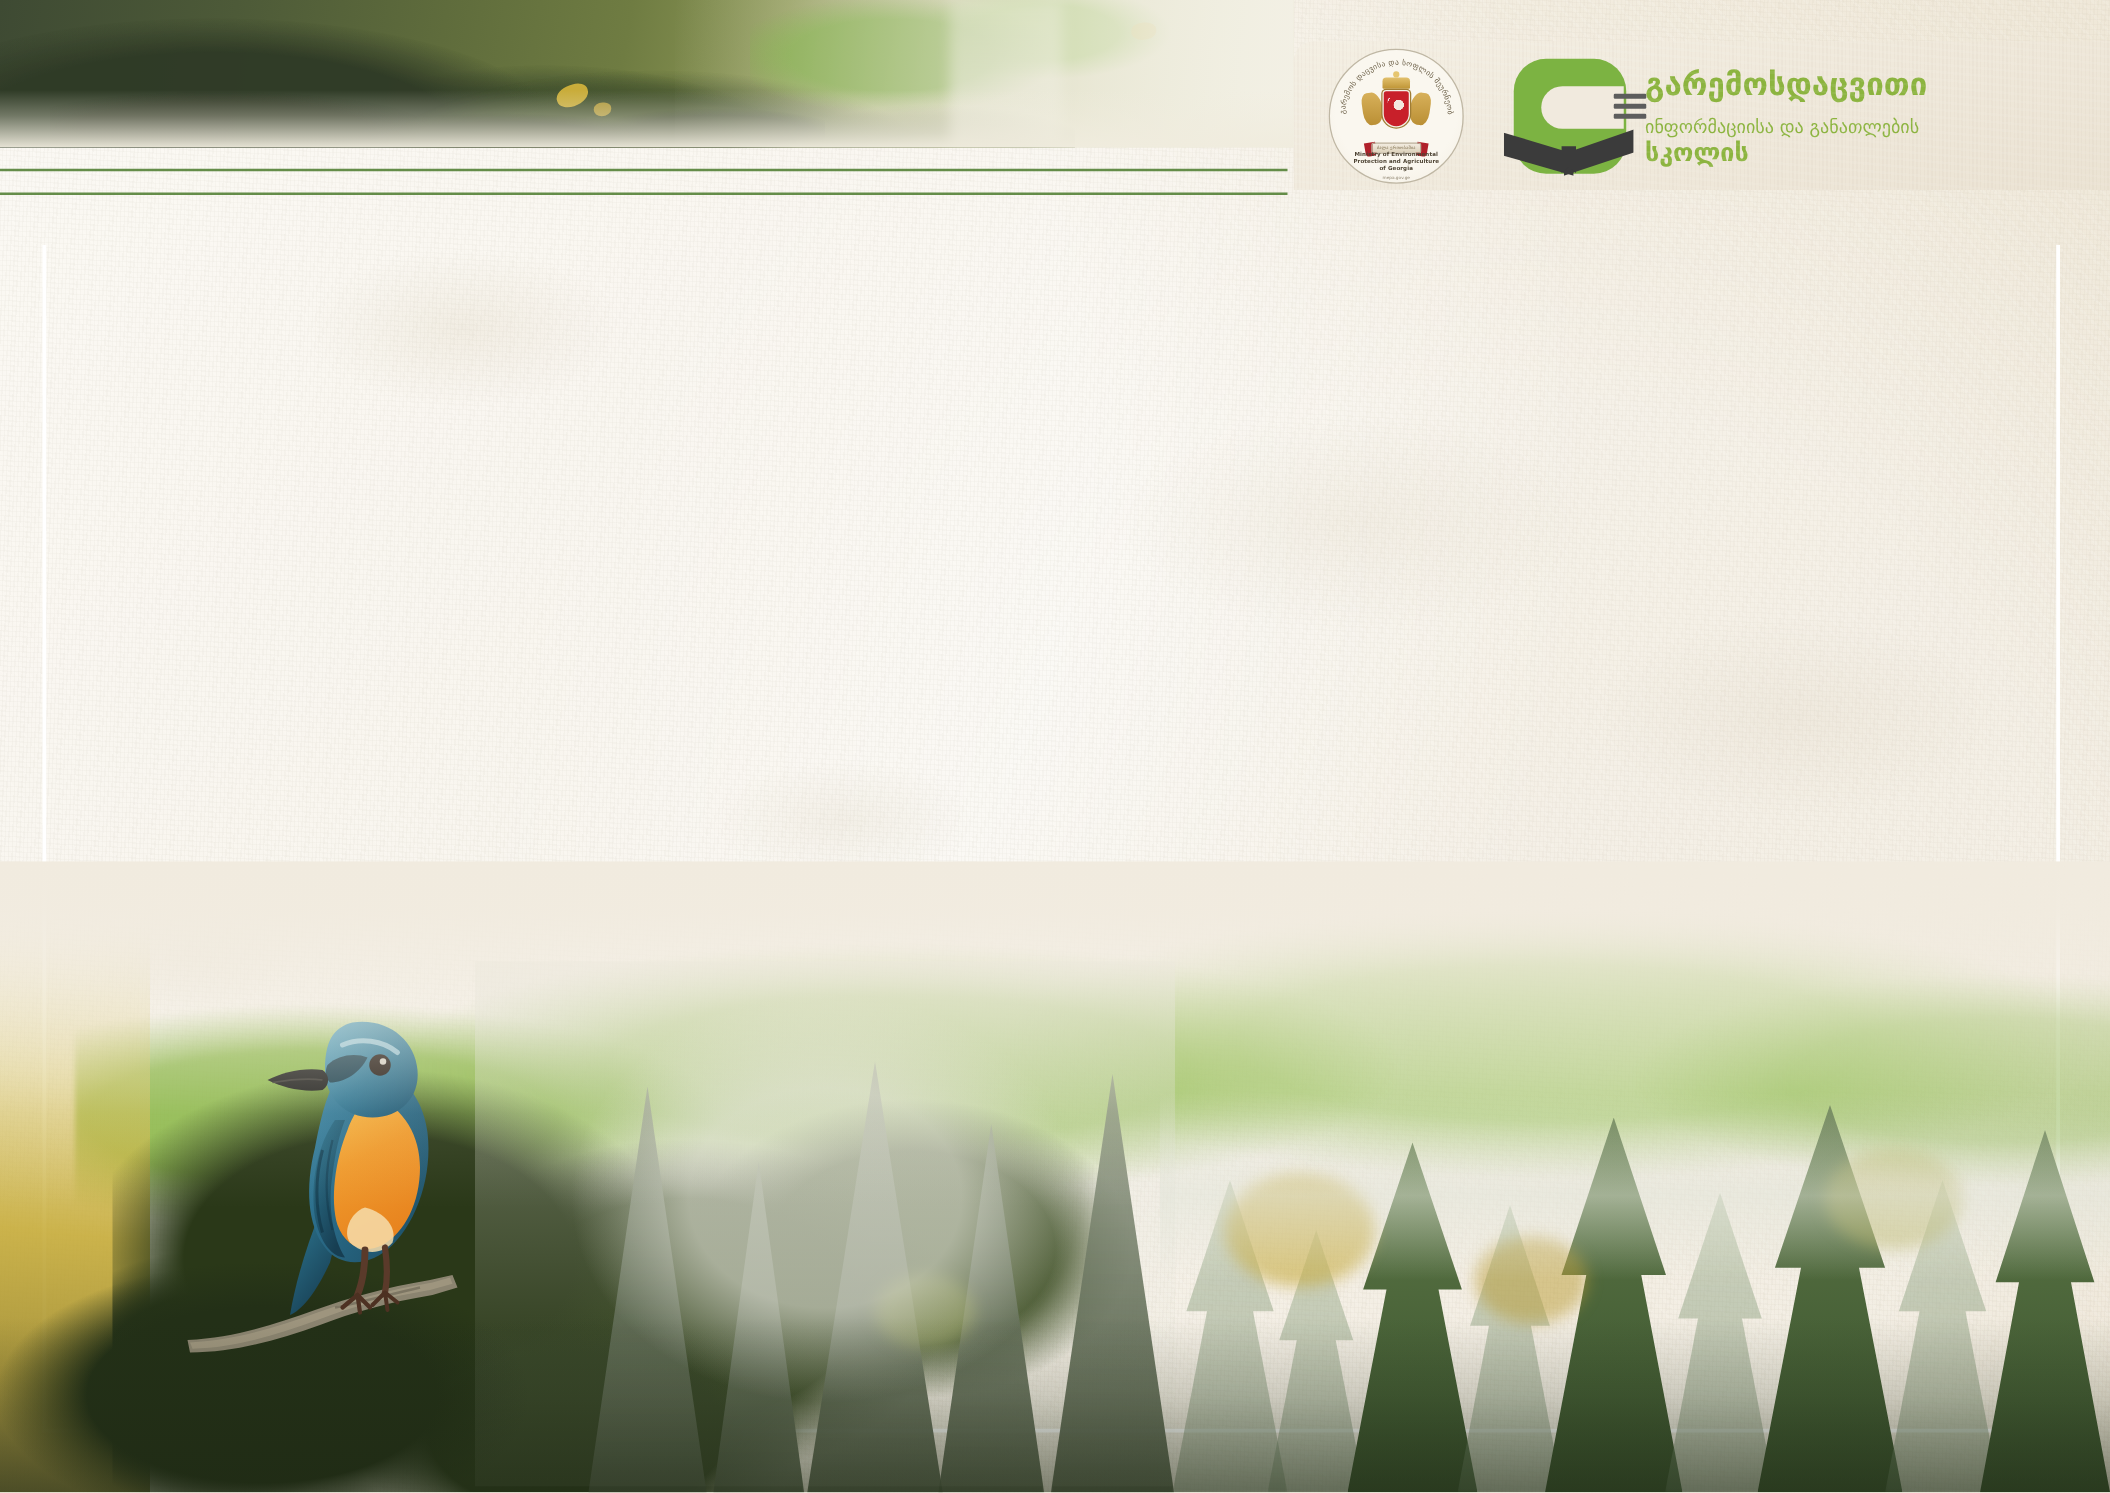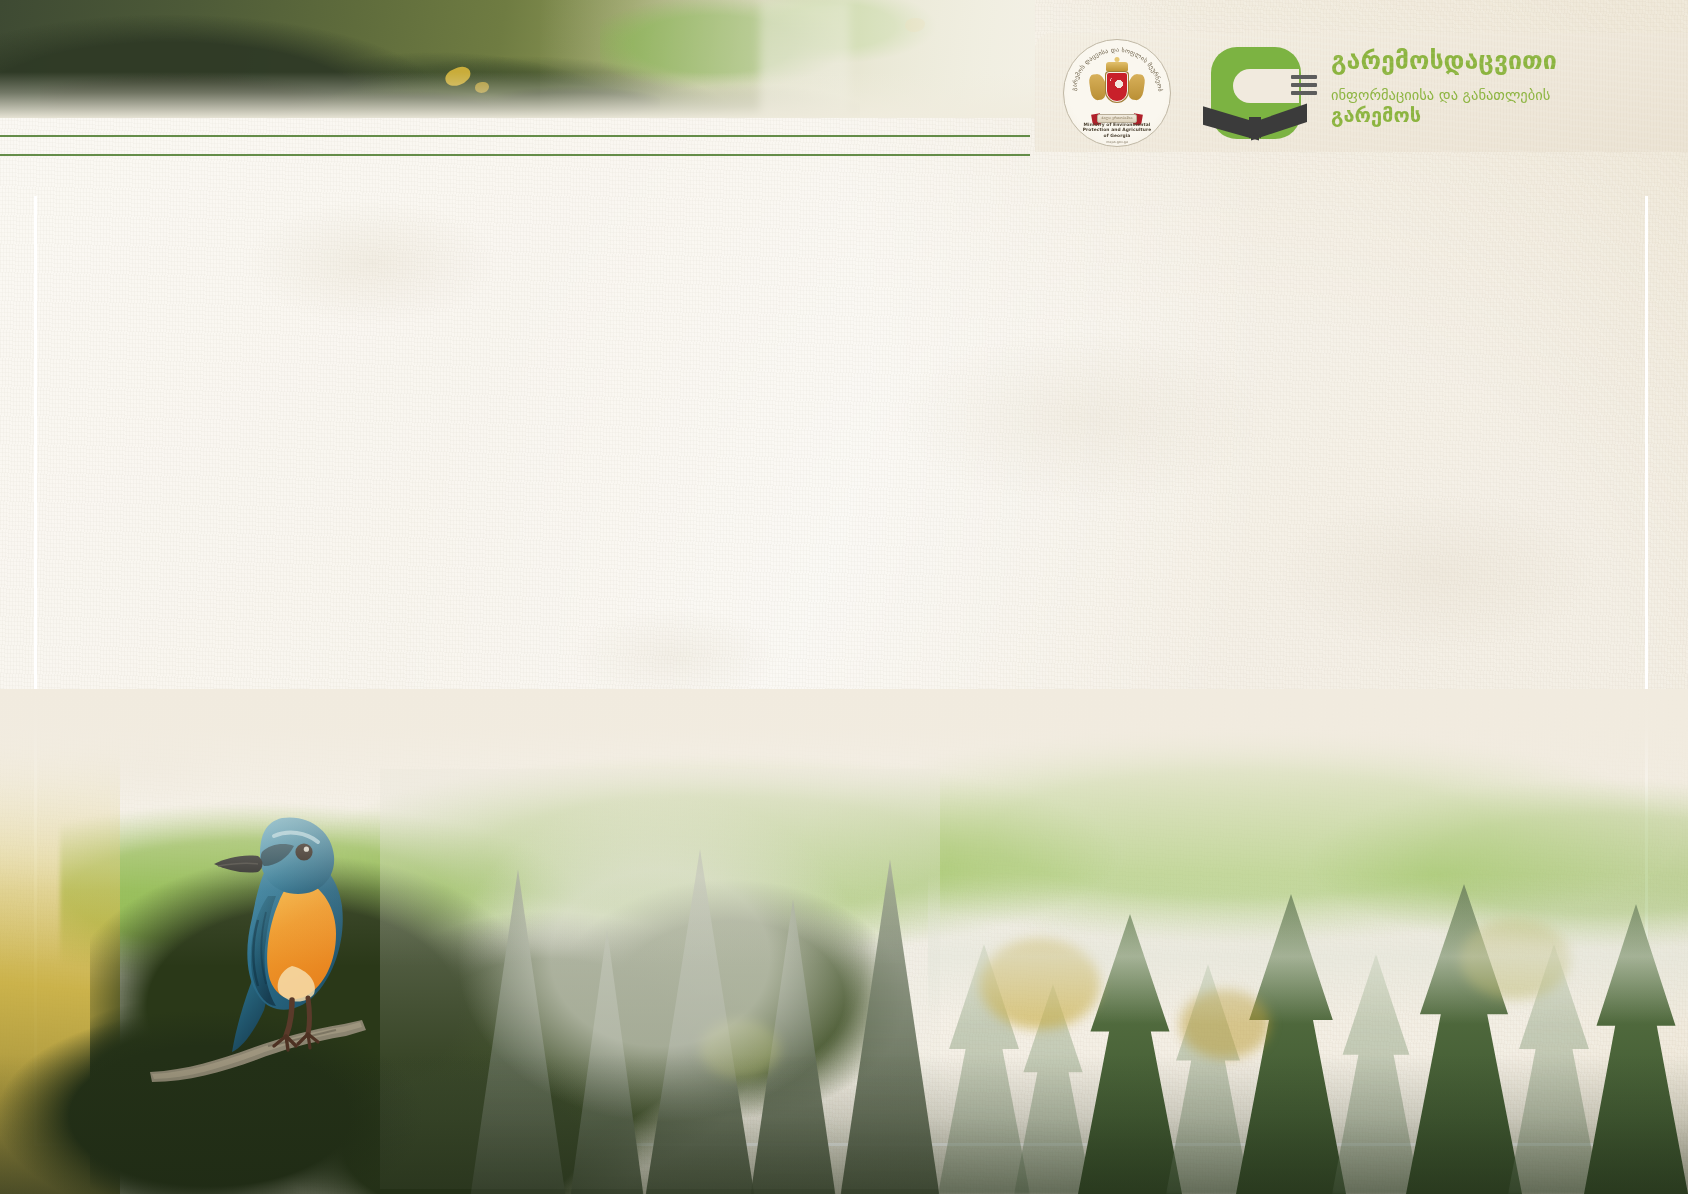--- a/index.html
+++ b/index.html
@@ -191,21 +191,21 @@
     color:#4d4333; letter-spacing:.1px; font-weight:bold;
     padding:0 14px;
   }
   .seal .seal-url{
     position:absolute; left:0; right:0; bottom:2px;
     text-align:center; font-size:3.4px; color:#8e8470;
   }
 
   
   .eiec{
-    display:flex; align-items:flex-start; gap:28px;
+    display:flex; align-items:center; gap:13px;
     margin-left:38px;
   }
   .eiec-mark{
     position:relative; width:94px; height:96px; flex:0 0 94px;
   }
   .eiec-mark .gblock{
     position:absolute; left:2px; top:2px; width:90px; height:92px;
     background:#7cb342;
     border-radius:26px;
   }
@@ -471,21 +471,21 @@
           </div>
         <div class="book">
           <div class="pg left"></div>
           <div class="pg right"></div>
           <div class="spine"></div>
         </div>
       </div>
       <div class="eiec-text">
         <div class="eiec-line1">გარემოსდაცვითი</div>
         <div class="eiec-line2">ინფორმაციისა და განათლების</div>
-        <div class="eiec-line3">გარემოს</div>
+        <div class="eiec-line3">სკოლის</div>
       </div>
     </div>
   </div>
 
   <div class="frame"></div>
 
 
   <div class="bottom-photo">
     <div class="bp-green-haze"></div>
     <div class="bp-yellow"></div>

